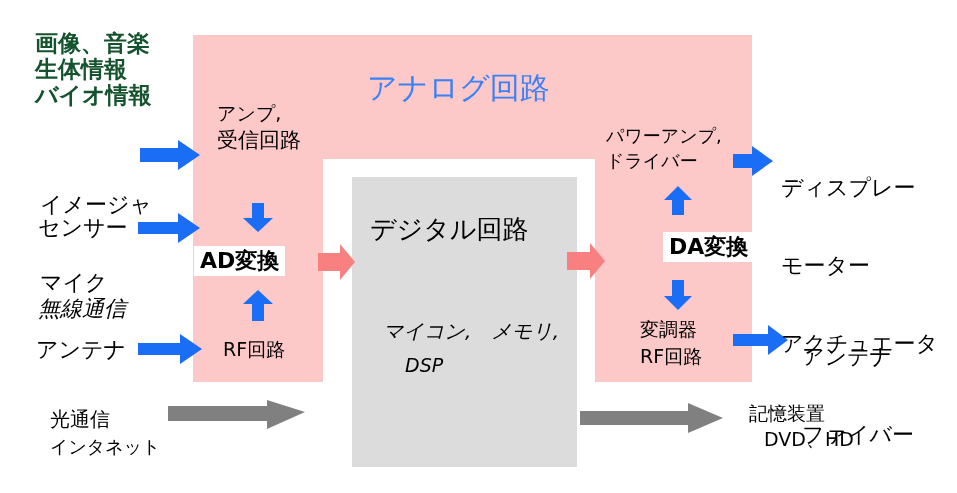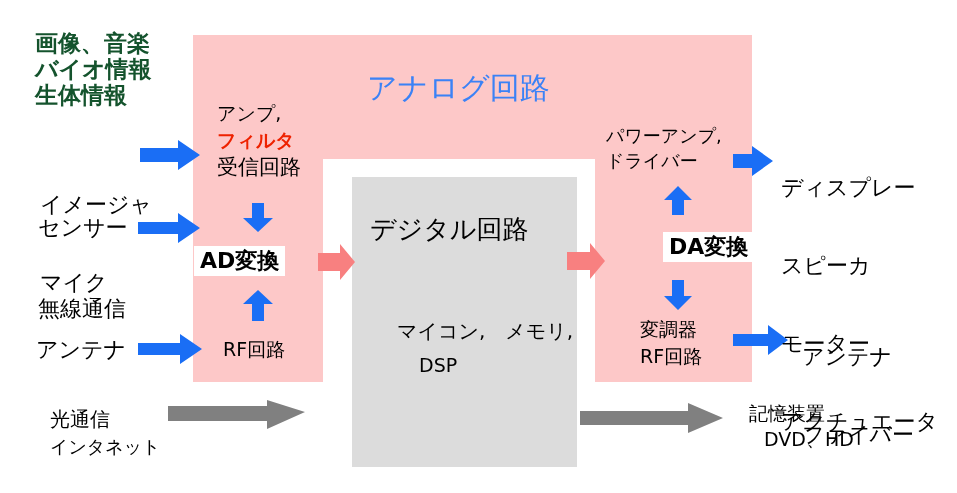--- a/index.html
+++ b/index.html
@@ -39,68 +39,66 @@
 
   <polygon fill="#1a6ef5" points="733,154 752,154 752,146 773,161 752,176 752,168 733,168"></polygon>
   <polygon fill="#1a6ef5" points="733,334 768,334 768,325 788,340 768,355 768,346 733,346"></polygon>
 
   <polygon fill="#808080" points="168,406 267,406 267,400 305,412 267,429 267,421 168,421" transform="translate(0,0)"></polygon>
   <polygon fill="#808080" points="580,411 688,411 688,403 723,418 688,433 688,425 580,425"></polygon>
 </svg>
 
 <div class="abs green" style="left:35px;top:30px;">
   <div>画像、音楽</div>
+  <div>生体情報</div>
   <div>バイオ情報</div>
-  <div>生体情報</div>
 </div>
 
 <div class="abs txt" style="left:40px;top:140px;">
   <div>イメージャ</div>
   <div>マイク</div>
 </div>
 <div class="abs txt" style="left:38px;top:215px;">センサー</div>
-<div class="abs txt" style="left:38px;top:296px;">無線通信</div>
+<div class="abs txt" style="left:38px;top:296px;font-style:italic;">無線通信</div>
 <div class="abs txt" style="left:36px;top:337px;">アンテナ</div>
 <div class="abs" style="left:50px;top:405px;font-size:20px;line-height:28px;">
   <div>光通信</div>
   <div style="font-size:18px;">インタネット</div>
 </div>
 
 <div class="abs magenta" style="left:367px;top:68px;">アナログ回路</div>
 
 <div class="abs" style="left:217px;top:100px;font-size:19px;line-height:27px;">
   <div>アンプ,</div>
-  <div style="color:#ee2200;font-weight:bold;">フィルタ</div>
   <div style="font-size:21px;">受信回路</div>
 </div>
 
 <div class="abs boxlabel" style="left:194px;top:246px;">AD変換</div>
 <div class="abs" style="left:223px;top:337px;font-size:19px;">RF回路</div>
 
 <div class="abs" style="left:606px;top:123px;font-size:18px;line-height:25px;">
   <div>パワーアンプ,</div>
   <div>ドライバー</div>
 </div>
 
 <div class="abs boxlabel" style="left:624px;top:232px;margin-left:39px;">DA変換</div>
 
 <div class="abs" style="left:640px;top:316px;font-size:19px;line-height:27px;text-align:left;">
   <div>変調器</div>
   <div>RF回路</div>
 </div>
 
 <div class="abs" style="left:370px;top:212px;font-size:26px;">デジタル回路</div>
-<div class="abs" style="left:397px;top:314px;font-size:20px;line-height:34px;">
+<div class="abs" style="left:383px;top:314px;font-size:20px;line-height:34px;font-style:italic;">
   <div>マイコン,　メモリ,</div>
   <div style="padding-left:22px;font-size:19px;">DSP</div>
 </div>
 
 <div class="abs txt" style="left:781px;top:123px;">
   <div>ディスプレー</div>
-  <div>スピーカ</div>
   <div>モーター</div>
   <div>アクチュエータ</div>
 </div>
 <div class="abs txt" style="left:802px;top:292px;">
   <div>アンテナ</div>
   <div>ファイバー</div>
   
 </div>
 <div class="abs" style="left:749px;top:400px;font-size:19px;line-height:26px;">
   <div>記憶装置</div>

